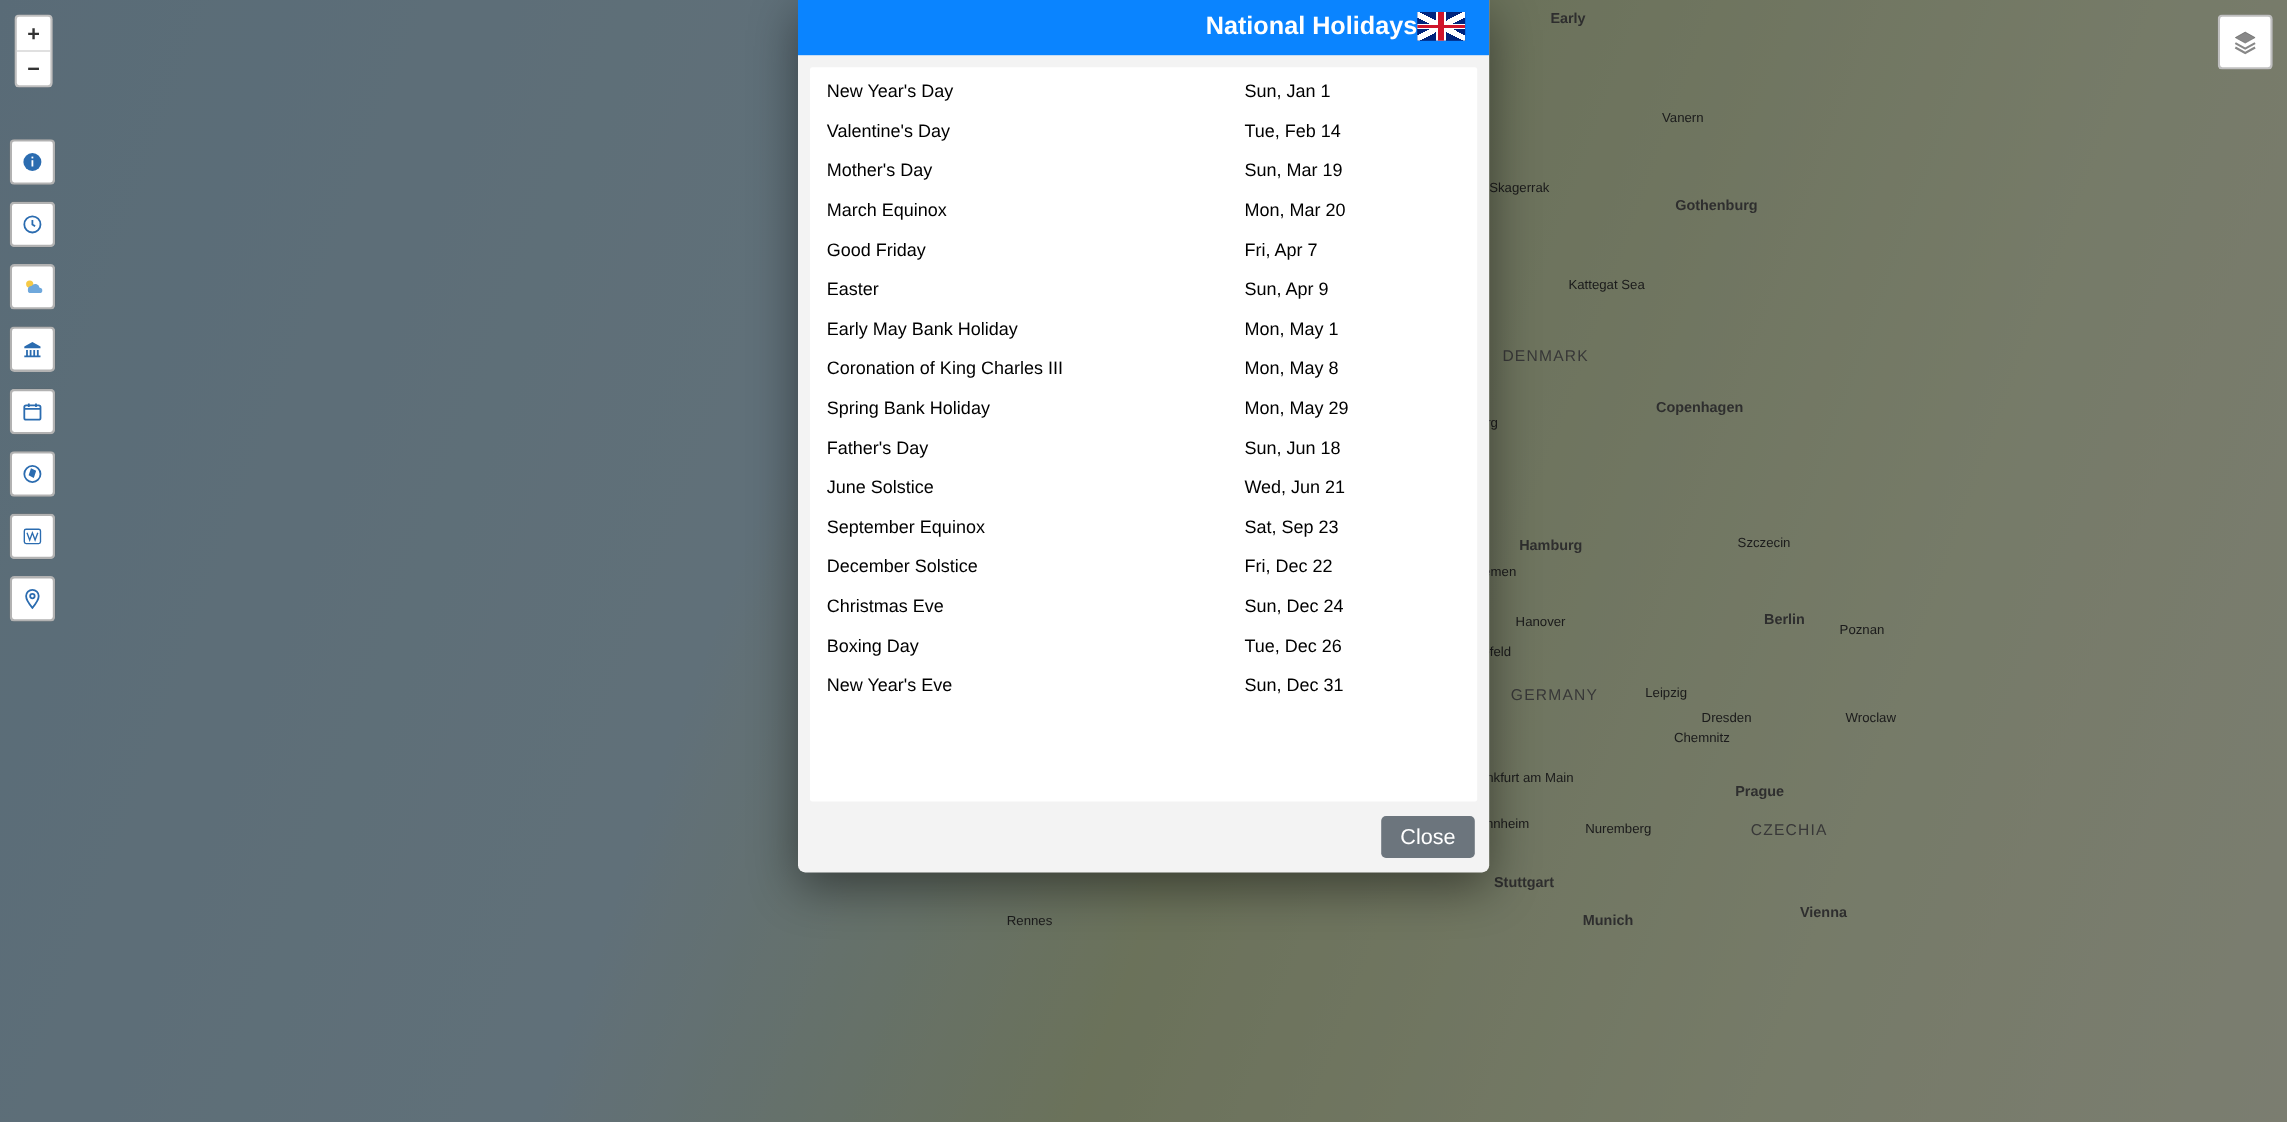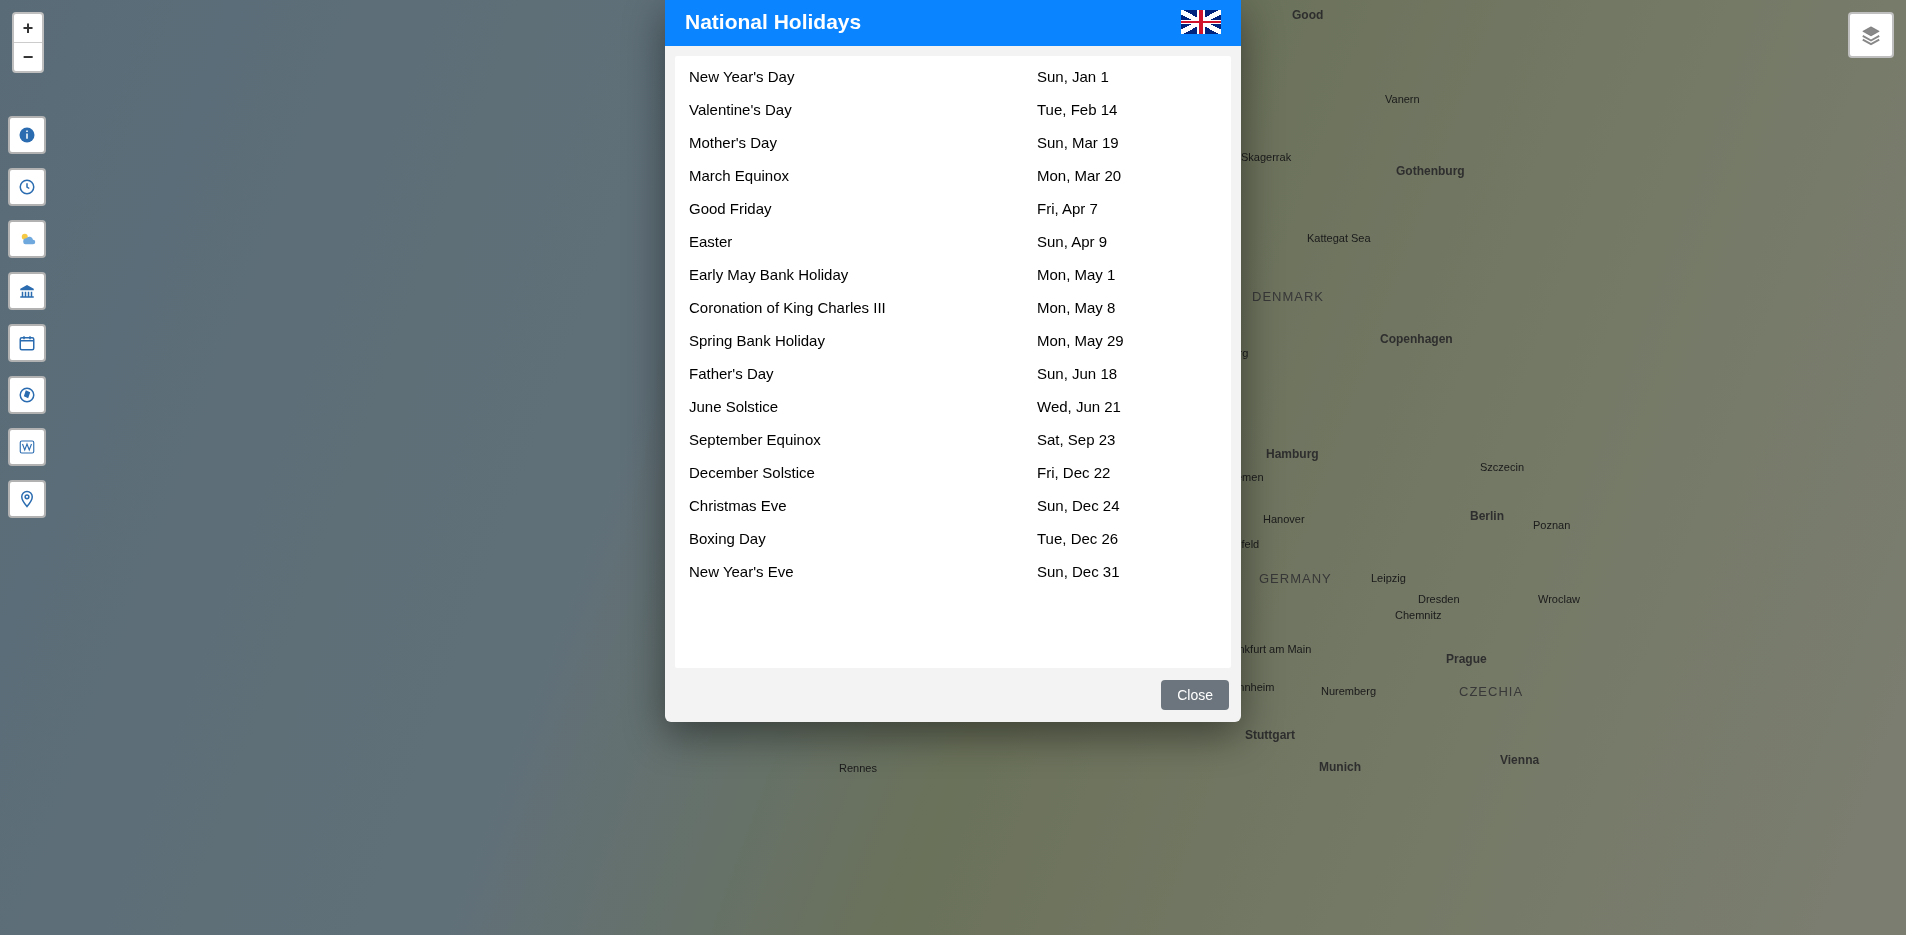--- a/index.html
+++ b/index.html
@@ -107,21 +107,21 @@
   display: flex;
   flex-direction: column;
   overflow: hidden;
 }
 .modal-header {
   background: #0a84ff;
   color: #fff;
   padding: 10px 20px 12px 20px;
   display: flex;
   align-items: center;
-  justify-content: space-between;
+  justify-content: flex-end;
 }
 .modal-title {
   font-size: 21px;
   font-weight: 600;
 }
 .flag-uk {
   width: 40px;
   height: 24px;
   background: #00247d;
   position: relative;
@@ -169,40 +169,40 @@
   padding: 12px;
   display: flex;
   justify-content: flex-end;
 }
 .close-btn {
   background: #6c757d;
   color: #fff;
   border: none;
   border-radius: 4px;
   padding: 7px 16px;
-  font-size: 14px;
+  font-size: 18px;
   cursor: pointer;
 }
 </style>
 </head>
 <body>
 
 <div class="map-bg">
   <div id="map-labels-container">
-      <div class="map-label bold" style="left: 1292px; top: 8px;">Good</div>
+      <div class="map-label bold" style="left: 1292px; top: 8px;">Early</div>
       <div class="map-label " style="left: 1385px; top: 93px;">Vanern</div>
       <div class="map-label " style="left: 1174px; top: 142px;">Kristiansand</div>
       <div class="map-label " style="left: 1241px; top: 151px;">Skagerrak</div>
       <div class="map-label bold" style="left: 1396px; top: 164px;">Gothenburg</div>
       <div class="map-label " style="left: 1307px; top: 232px;">Kattegat Sea</div>
       <div class="map-label big" style="left: 1252px; top: 289px;">DENMARK</div>
       <div class="map-label bold" style="left: 1380px; top: 332px;">Copenhagen</div>
       <div class="map-label " style="left: 1211px; top: 347px;">Esbjerg</div>
       <div class="map-label bold" style="left: 1266px; top: 447px;">Hamburg</div>
-      <div class="map-label " style="left: 1448px; top: 461px; margin-left: 32px;">Szczecin</div>
+      <div class="map-label " style="left: 1448px; top: 447px;">Szczecin</div>
       <div class="map-label " style="left: 1225px; top: 471px;">Bremen</div>
       <div class="map-label big" style="left: 1085px; top: 491px;">NETHERLANDS</div>
       <div class="map-label bold" style="left: 1088px; top: 510px;">Amsterdam</div>
       <div class="map-label " style="left: 1263px; top: 513px;">Hanover</div>
       <div class="map-label bold" style="left: 1433px; top: 509px; padding-left: 37px;">Berlin</div>
       <div class="map-label " style="left: 1533px; top: 519px;">Poznan</div>
       <div class="map-label " style="left: 1073px; top: 538px;">Rotterdam</div>
       <div class="map-label " style="left: 1217px; top: 538px;">Bielefeld</div>
       <div class="map-label " style="left: 1065px; top: 558px;">Antwerp</div>
       <div class="map-label " style="left: 1136px; top: 569px;">Essen</div>

